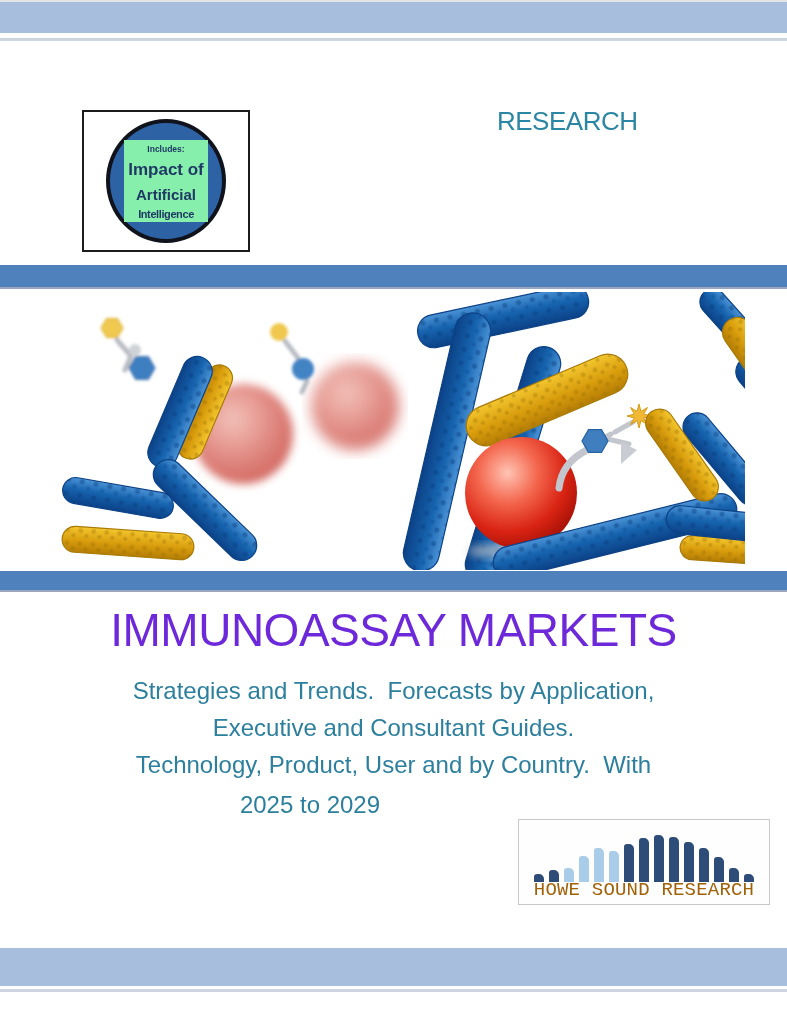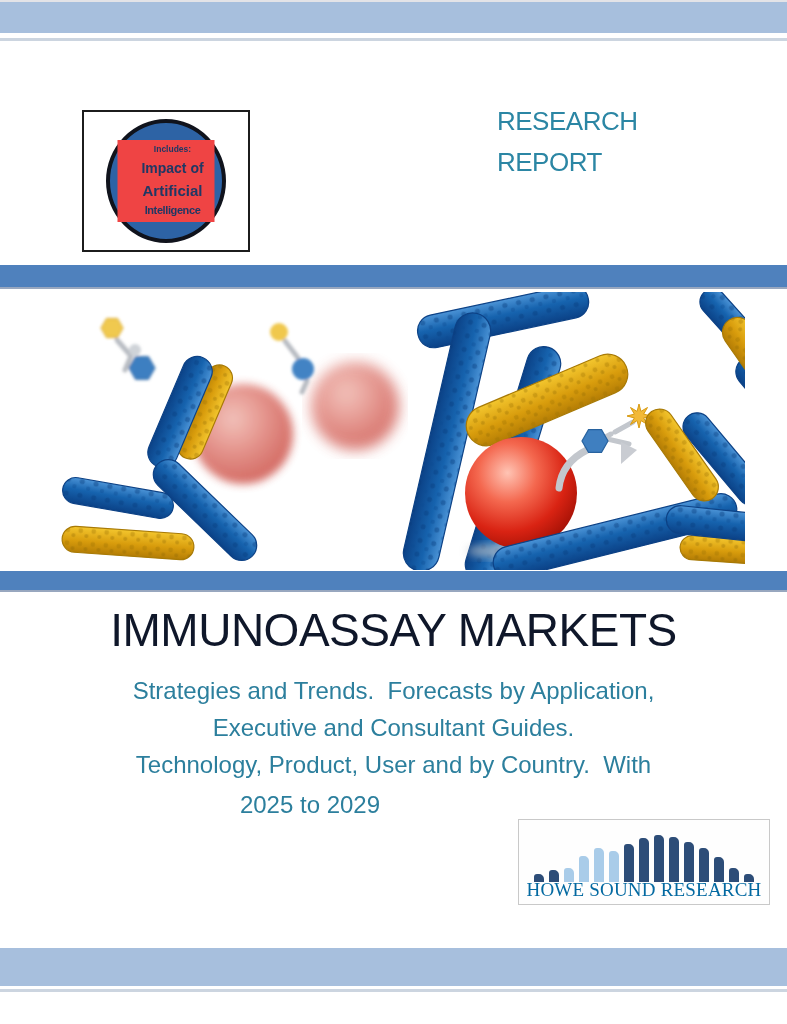--- a/index.html
+++ b/index.html
@@ -17,50 +17,50 @@
   .bar-bottom{top:948px;height:38px;background:#a7bfdd;}
   .line-bottom{top:989px;height:3px;background:#ccd5e0;}
 
   
   .ai-badge-box{left:82px;top:110px;width:168px;height:142px;background:#ffffff;
                 border:2px solid #1c1c1c;box-sizing:border-box;}
   .ai-circle{position:absolute;left:50%;top:50%;transform:translate(-50%,-50%);
              width:120px;height:124px;border-radius:50%;background:#2d63a5;
              border:4px solid #10131c;box-sizing:border-box;}
   .ai-panel{position:absolute;left:50%;top:50%;transform:translate(-50%,-50%);
-            width:84px;height:82px;background:#ef4444;display:flex;flex-direction:column;
-            align-items:center;text-align:center;color:#1f3864;padding-left:13px;}
+            width:84px;height:82px;background:#86efac;display:flex;flex-direction:column;
+            align-items:center;text-align:center;color:#1f3864;}
   .ai-includes{font-size:8.5px;font-weight:600;margin-top:4px;}
-  .ai-l1{font-size:14px;font-weight:700;margin-top:6px;}
+  .ai-l1{font-size:17px;font-weight:700;margin-top:6px;}
   .ai-l2{font-size:15px;font-weight:700;margin-top:6px;text-align:right;}
   .ai-l3{font-size:11px;font-weight:700;letter-spacing:-0.4px;margin-top:5px;}
 
   
   .report-type{left:497px;top:101px;color:#2b86a4;font-size:26px;line-height:41px;
                letter-spacing:-0.5px;font-weight:400;}
 
   
   .illus{left:55px;top:292px;width:690px;height:278px;}
 
   
-  .title{left:0;top:602px;width:787px;text-align:center;color:#0f172a;
+  .title{left:0;top:602px;width:787px;text-align:center;color:#6d28d9;
          font-size:46px;line-height:56px;letter-spacing:-0.5px;font-weight:400;}
   .subtitle{left:0;top:672px;width:787px;text-align:center;color:#2c7f9d;
             font-size:24px;line-height:37px;font-weight:400;}
   .sub-line{white-space:pre;}
   .date-range{left:0;top:783px;width:620px;text-align:center;color:#2c7f9d;
               font-size:24px;line-height:44px;font-weight:400;}
 
   
   .pub-box{left:518px;top:819px;width:252px;height:86px;background:#fefefe;
            border:1px solid #c9c9c9;box-sizing:border-box;}
   .pub-bars{position:absolute;left:50%;bottom:22px;transform:translateX(-50%);
             display:flex;align-items:flex-end;gap:5px;}
   .pub-name{position:absolute;left:0;bottom:3px;width:100%;text-align:center;
-            font-family:Liberation Serif, serif;font-size:19px;color:#0369a1;
+            font-family:Liberation Mono, monospace;font-size:19px;color:#a16207;
             letter-spacing:0.2px;}
 </style>
 </head>
 <body>
 
 <div class="page">
 
   <div class="abs fullw bar-top-hairline"></div>
   <div class="abs fullw bar-top"></div>
   <div class="abs fullw line-top"></div>
@@ -70,21 +70,20 @@
     <div class="ai-panel">
       <div class="ai-includes">Includes:</div>
       <div class="ai-l1">Impact of</div>
       <div class="ai-l2">Artificial</div>
       <div class="ai-l3">Intelligence</div>
     </div>
   </div>
 
   <div class="abs report-type">
     <div>RESEARCH</div>
-    <div>REPORT</div>
   </div>
 
   <div class="abs fullw bar-mid1"></div>
 
   <svg class="abs illus" viewBox="0 0 690 278">
     <defs>
       <linearGradient id="gBlue" x1="0" y1="0" x2="0" y2="1">
         <stop offset="0%" stop-color="#4b93d6"></stop>
           <stop offset="45%" stop-color="#1663ae"></stop>
           <stop offset="100%" stop-color="#0b4186"></stop>

